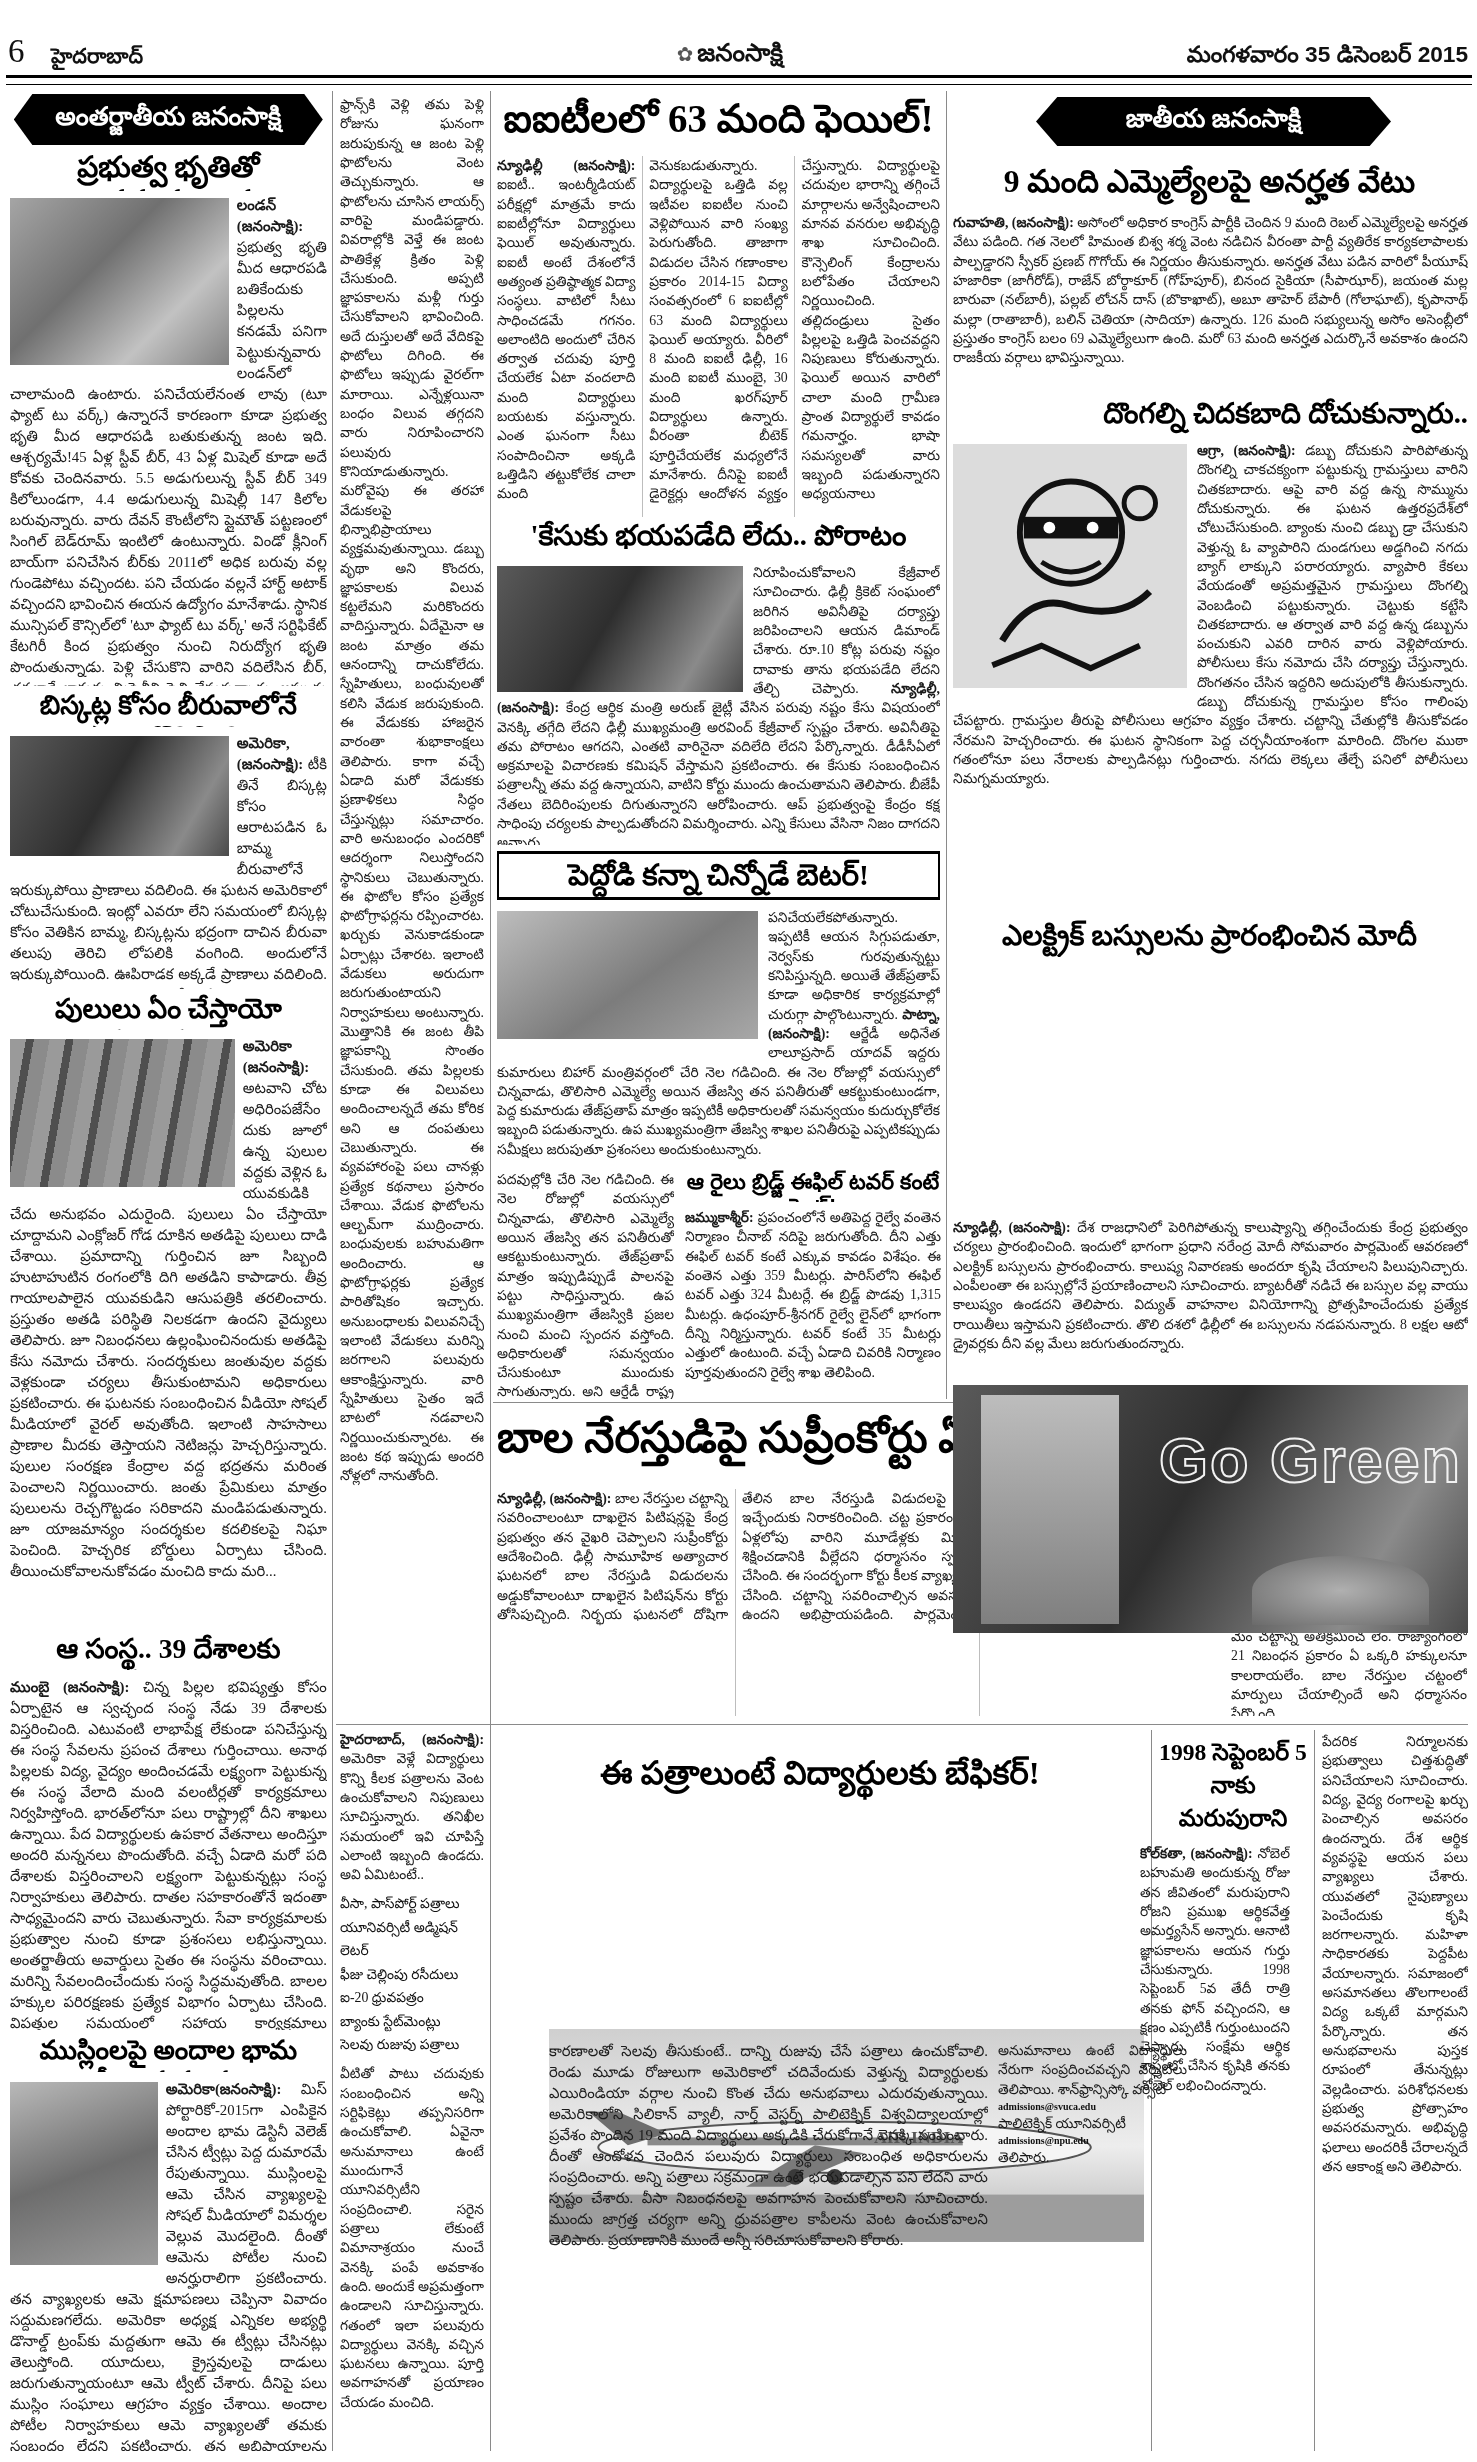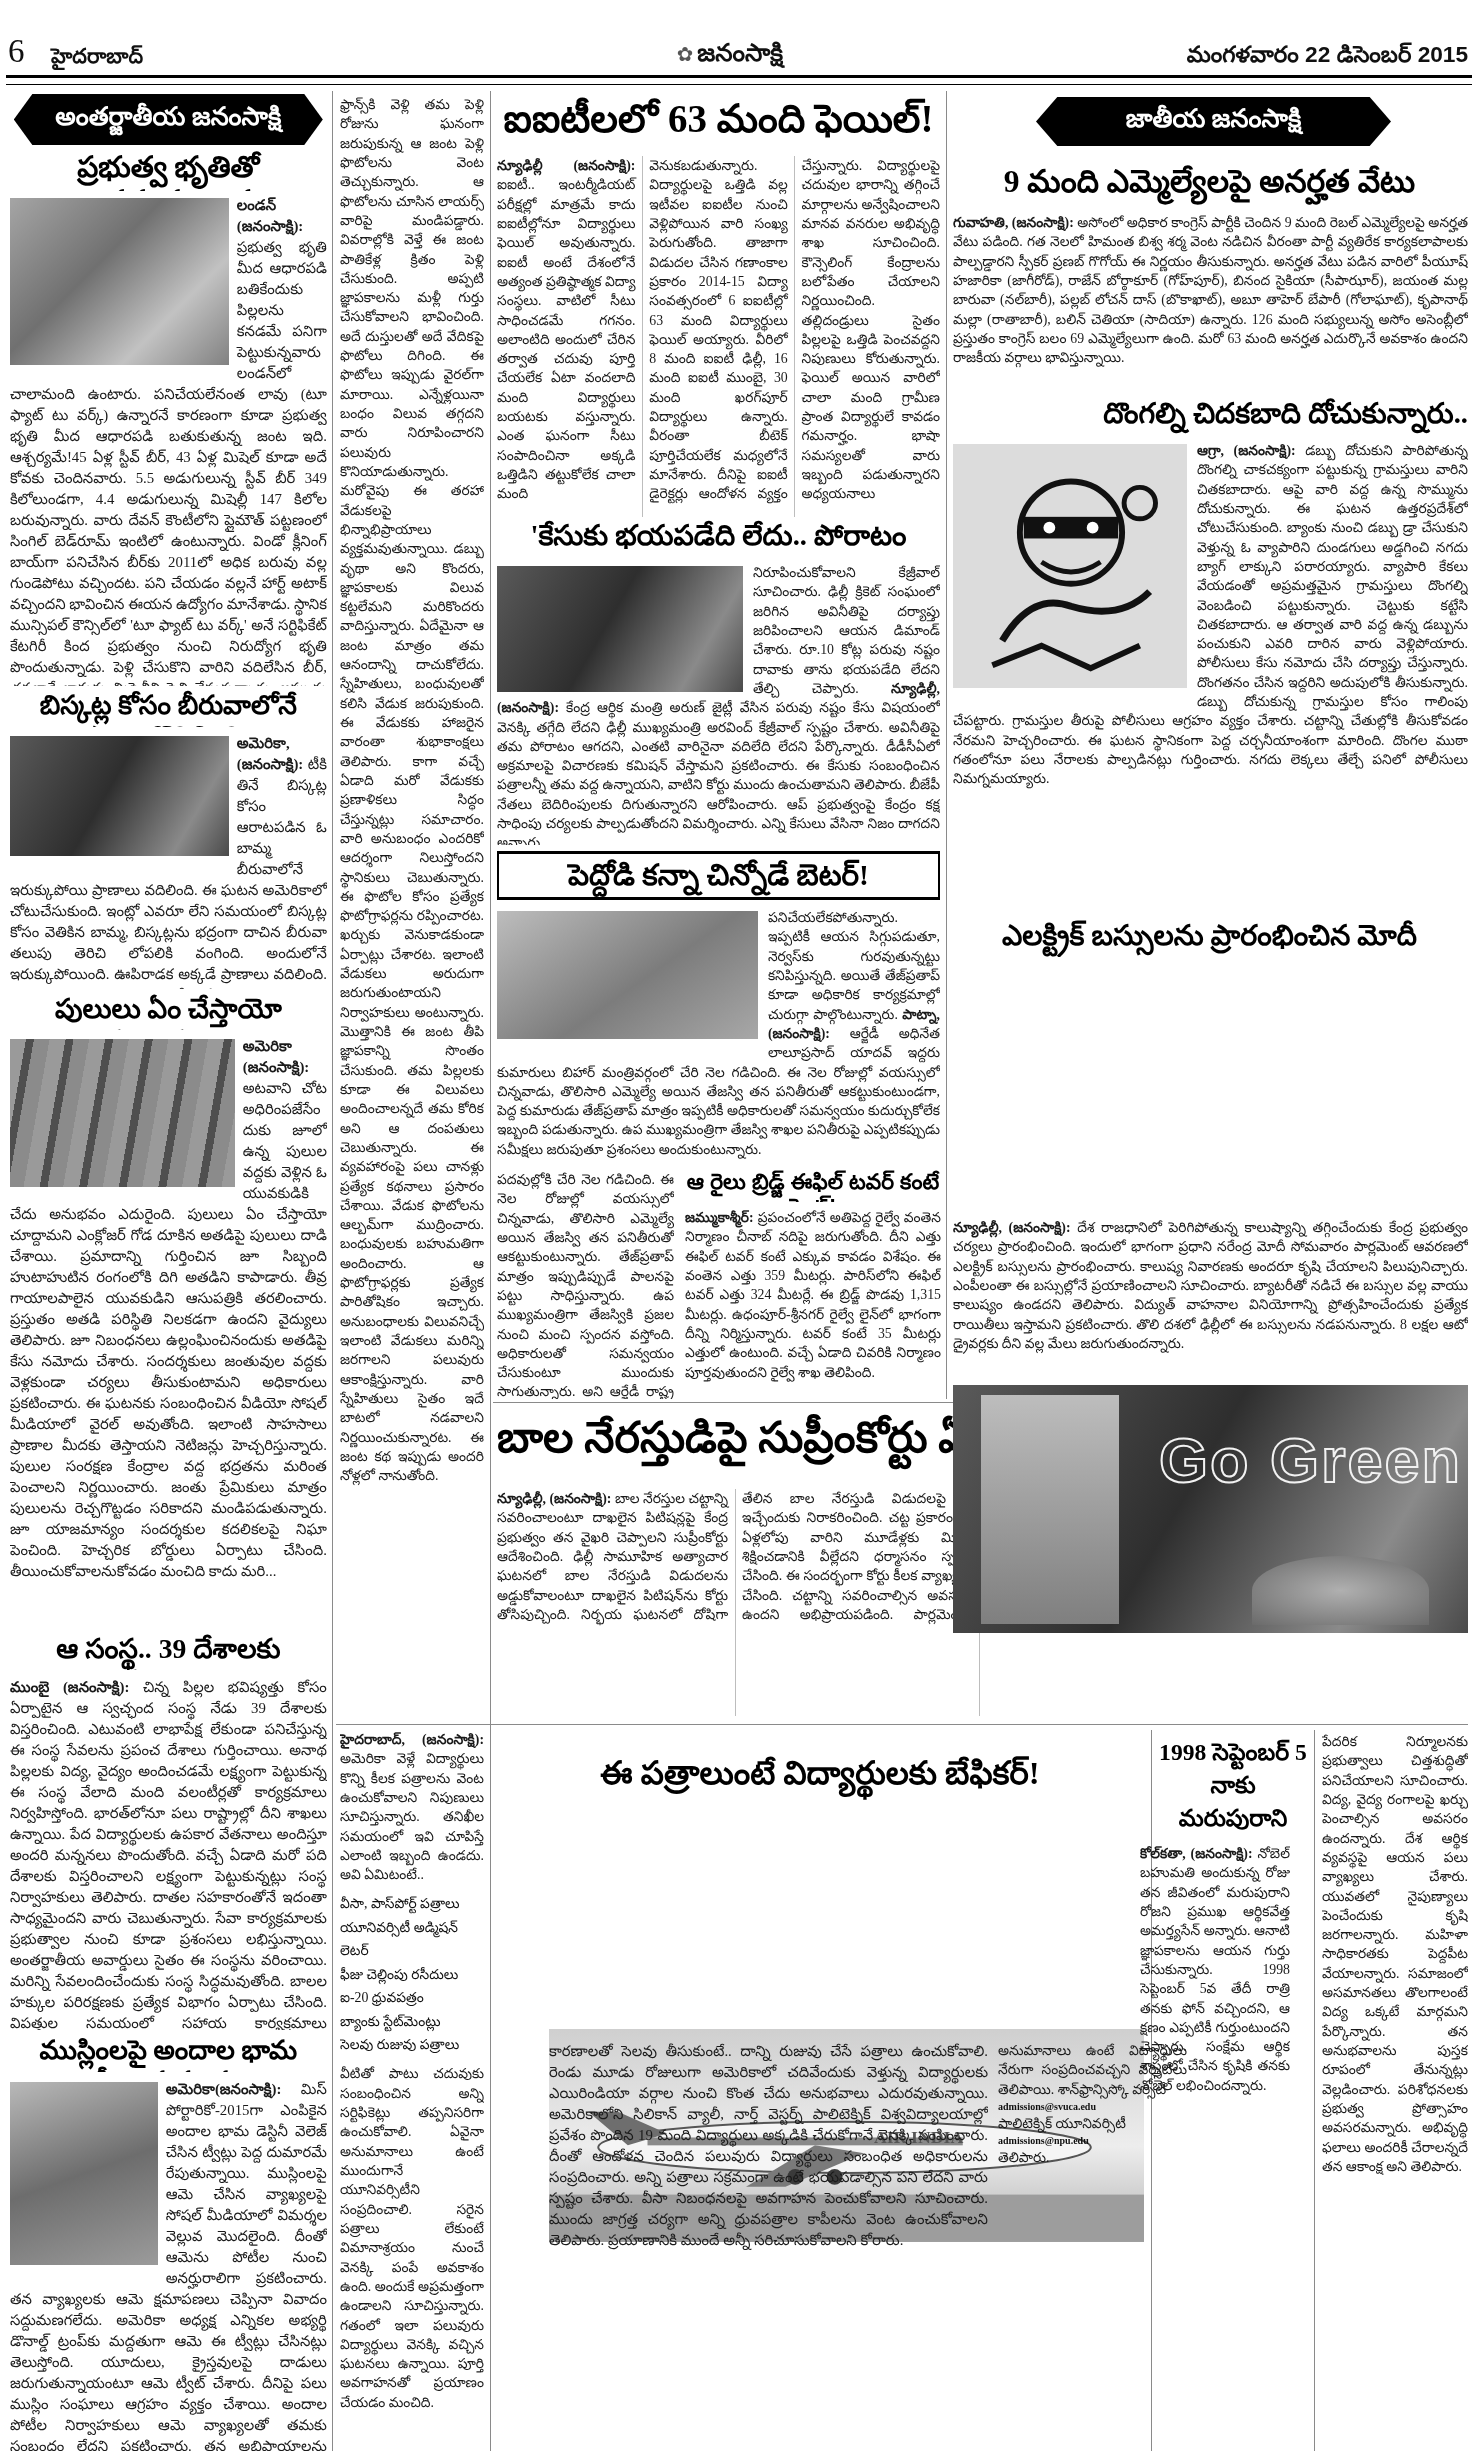--- a/index.html
+++ b/index.html
@@ -29,21 +29,21 @@
 <body>
 
 <div id="page">
 
   <div class="abs" style="left:7.9px;top:33px;font-size:33px;">6</div>
   <div class="abs" style="left:51px;top:45px;font-size:20.7px;font-weight:bold;">హైదరాబాద్</div>
   <div class="abs" style="left:0;top:39px;width:1460px;text-align:center;">
     <span style="color:#555;font-size:19.7px;">✿</span>
     <span style="font-size:24.6px;font-weight:bold;">జనంసాక్షి</span>
   </div>
-  <div class="abs" style="right:9.9px;top:41px;font-size:22.7px;font-weight:bold;font-family:'Liberation Sans','DejaVu Sans',sans-serif;">మంగళవారం 22 డిసెంబర్ 2015</div>
+  <div class="abs" style="right:9.9px;top:41px;font-size:22.7px;font-weight:bold;font-family:'Liberation Sans','DejaVu Sans',sans-serif;">మంగళవారం 35 డిసెంబర్ 2015</div>
   <div class="abs" style="left:5.9px;top:75px;width:1466px;height:5.9px;border-top:3px solid #000;border-bottom:1px solid #000;"></div>
 
   <div class="abs vrule" style="left:332px;top:91px;height:2360px;"></div>
   <div class="abs vrule" style="left:490px;top:91px;height:2360px;"></div>
   <div class="abs vrule" style="left:946px;top:91px;height:1308px;"></div>
   <div class="abs vrule" style="left:1151px;top:1730px;height:721px;"></div>
   <div class="abs vrule" style="left:1314px;top:1730px;height:721px;"></div>
   <div class="abs hrule" style="left:493px;top:1402px;width:975px;"></div>
   <div class="abs hrule" style="left:336px;top:1724px;width:1132px;"></div>
 
@@ -135,20 +135,21 @@
     <span class="dl">జమ్ముకాశ్మీర్:</span>
     <span>ప్రపంచంలోనే అతిపెద్ద రైల్వే వంతెన నిర్మాణం చీనాబ్ నదిపై జరుగుతోంది. దీని ఎత్తు ఈఫిల్ టవర్ కంటే ఎక్కువ కావడం విశేషం. ఈ వంతెన ఎత్తు 359 మీటర్లు. పారిస్‌లోని ఈఫిల్ టవర్ ఎత్తు 324 మీటర్లే. ఈ బ్రిడ్జ్ పొడవు 1,315 మీటర్లు. ఉధంపూర్-శ్రీనగర్ రైల్వే లైన్‌లో భాగంగా దీన్ని నిర్మిస్తున్నారు. టవర్ కంటే 35 మీటర్లు ఎత్తులో ఉంటుంది. వచ్చే ఏడాది చివరికి నిర్మాణం పూర్తవుతుందని రైల్వే శాఖ తెలిపింది.</span>
   </div>
 
   <div class="abs hl" style="left:497px;top:1413px;width:727px;height:65px;font-size:43px;text-align:left;">బాల నేరస్తుడిపై సుప్రీంకోర్టు ఏమందంటే..</div>
   <div class="abs ph light" style="left:1231px;top:1411px;width:236px;height:209px;"></div>
   <div class="abs j j-sm cols3" style="left:497px;top:1489px;width:721px;height:227px;">
     <span class="dl">న్యూఢిల్లీ, (జనంసాక్షి):</span>
     <span>బాల నేరస్తుల చట్టాన్ని సవరించాలంటూ దాఖలైన పిటిషన్లపై కేంద్ర ప్రభుత్వం తన వైఖరి చెప్పాలని సుప్రీంకోర్టు ఆదేశించింది. ఢిల్లీ సామూహిక అత్యాచార ఘటనలో బాల నేరస్తుడి విడుదలను అడ్డుకోవాలంటూ దాఖలైన పిటిషన్‌ను కోర్టు తోసిపుచ్చింది. నిర్భయ ఘటనలో దోషిగా తేలిన బాల నేరస్తుడి విడుదలపై స్టే ఇచ్చేందుకు నిరాకరించింది. చట్ట ప్రకారం 18 ఏళ్లలోపు వారిని మూడేళ్లకు మించి శిక్షించడానికి వీల్లేదని ధర్మాసనం స్పష్టం చేసింది. ఈ సందర్భంగా కోర్టు కీలక వ్యాఖ్యలు చేసింది. చట్టాన్ని సవరించాల్సిన అవసరం ఉందని అభిప్రాయపడింది. పార్లమెంటు ఆమోదంతోనే అది సాధ్యమని పేర్కొంది. ప్రభుత్వం తగిన చర్యలు తీసుకోవాలని సూచించింది. మూడు వారాల్లో స్పందన తెలియజేయాలని ఆదేశించింది. బాధిత కుటుంబాలకు న్యాయం జరగాలంటే చట్ట సవరణ తప్పనిసరి అని పిటిషనర్లు వాదించారు.</span>
   </div>
+  <div class="abs j j-sm" style="left:1231px;top:1627px;width:236px;height:89px;">మేం చట్టాన్ని అతిక్రమించ లేం. రాజ్యాంగంలో 21 నిబంధన ప్రకారం ఏ ఒక్కరి హక్కులనూ కాలరాయలేం. బాల నేరస్తుల చట్టంలో మార్పులు చేయాల్సిందే అని ధర్మాసనం పేర్కొంది.</div>
 
   <div class="abs hl" style="left:497px;top:1755px;width:646px;height:45px;font-size:32.5px;">ఈ పత్రాలుంటే విద్యార్థులకు బేఫికర్!</div>
 
   <div class="abs ph" style="left:549px;top:1820px;width:595px;height:213px;background:linear-gradient(180deg,#cfcfcf,#ededed 55%,#b5b5b5);">
     <svg width="595" height="213" viewBox="0 0 604 216">
       <rect x="0" y="168" width="604" height="48" fill="#9d9d9d"></rect>
       <ellipse cx="300" cy="120" rx="250" ry="26" fill="#f5f5f5" stroke="#555" stroke-width="2"></ellipse>
       <path d="M80 118 L40 84 L70 84 L120 106 Z" fill="#6e6e6e"></path>
       <path d="M270 118 L200 160 L240 160 L320 126 Z" fill="#7a7a7a"></path>
       <rect x="100" y="110" width="320" height="8" fill="#8a8a8a"></rect>

